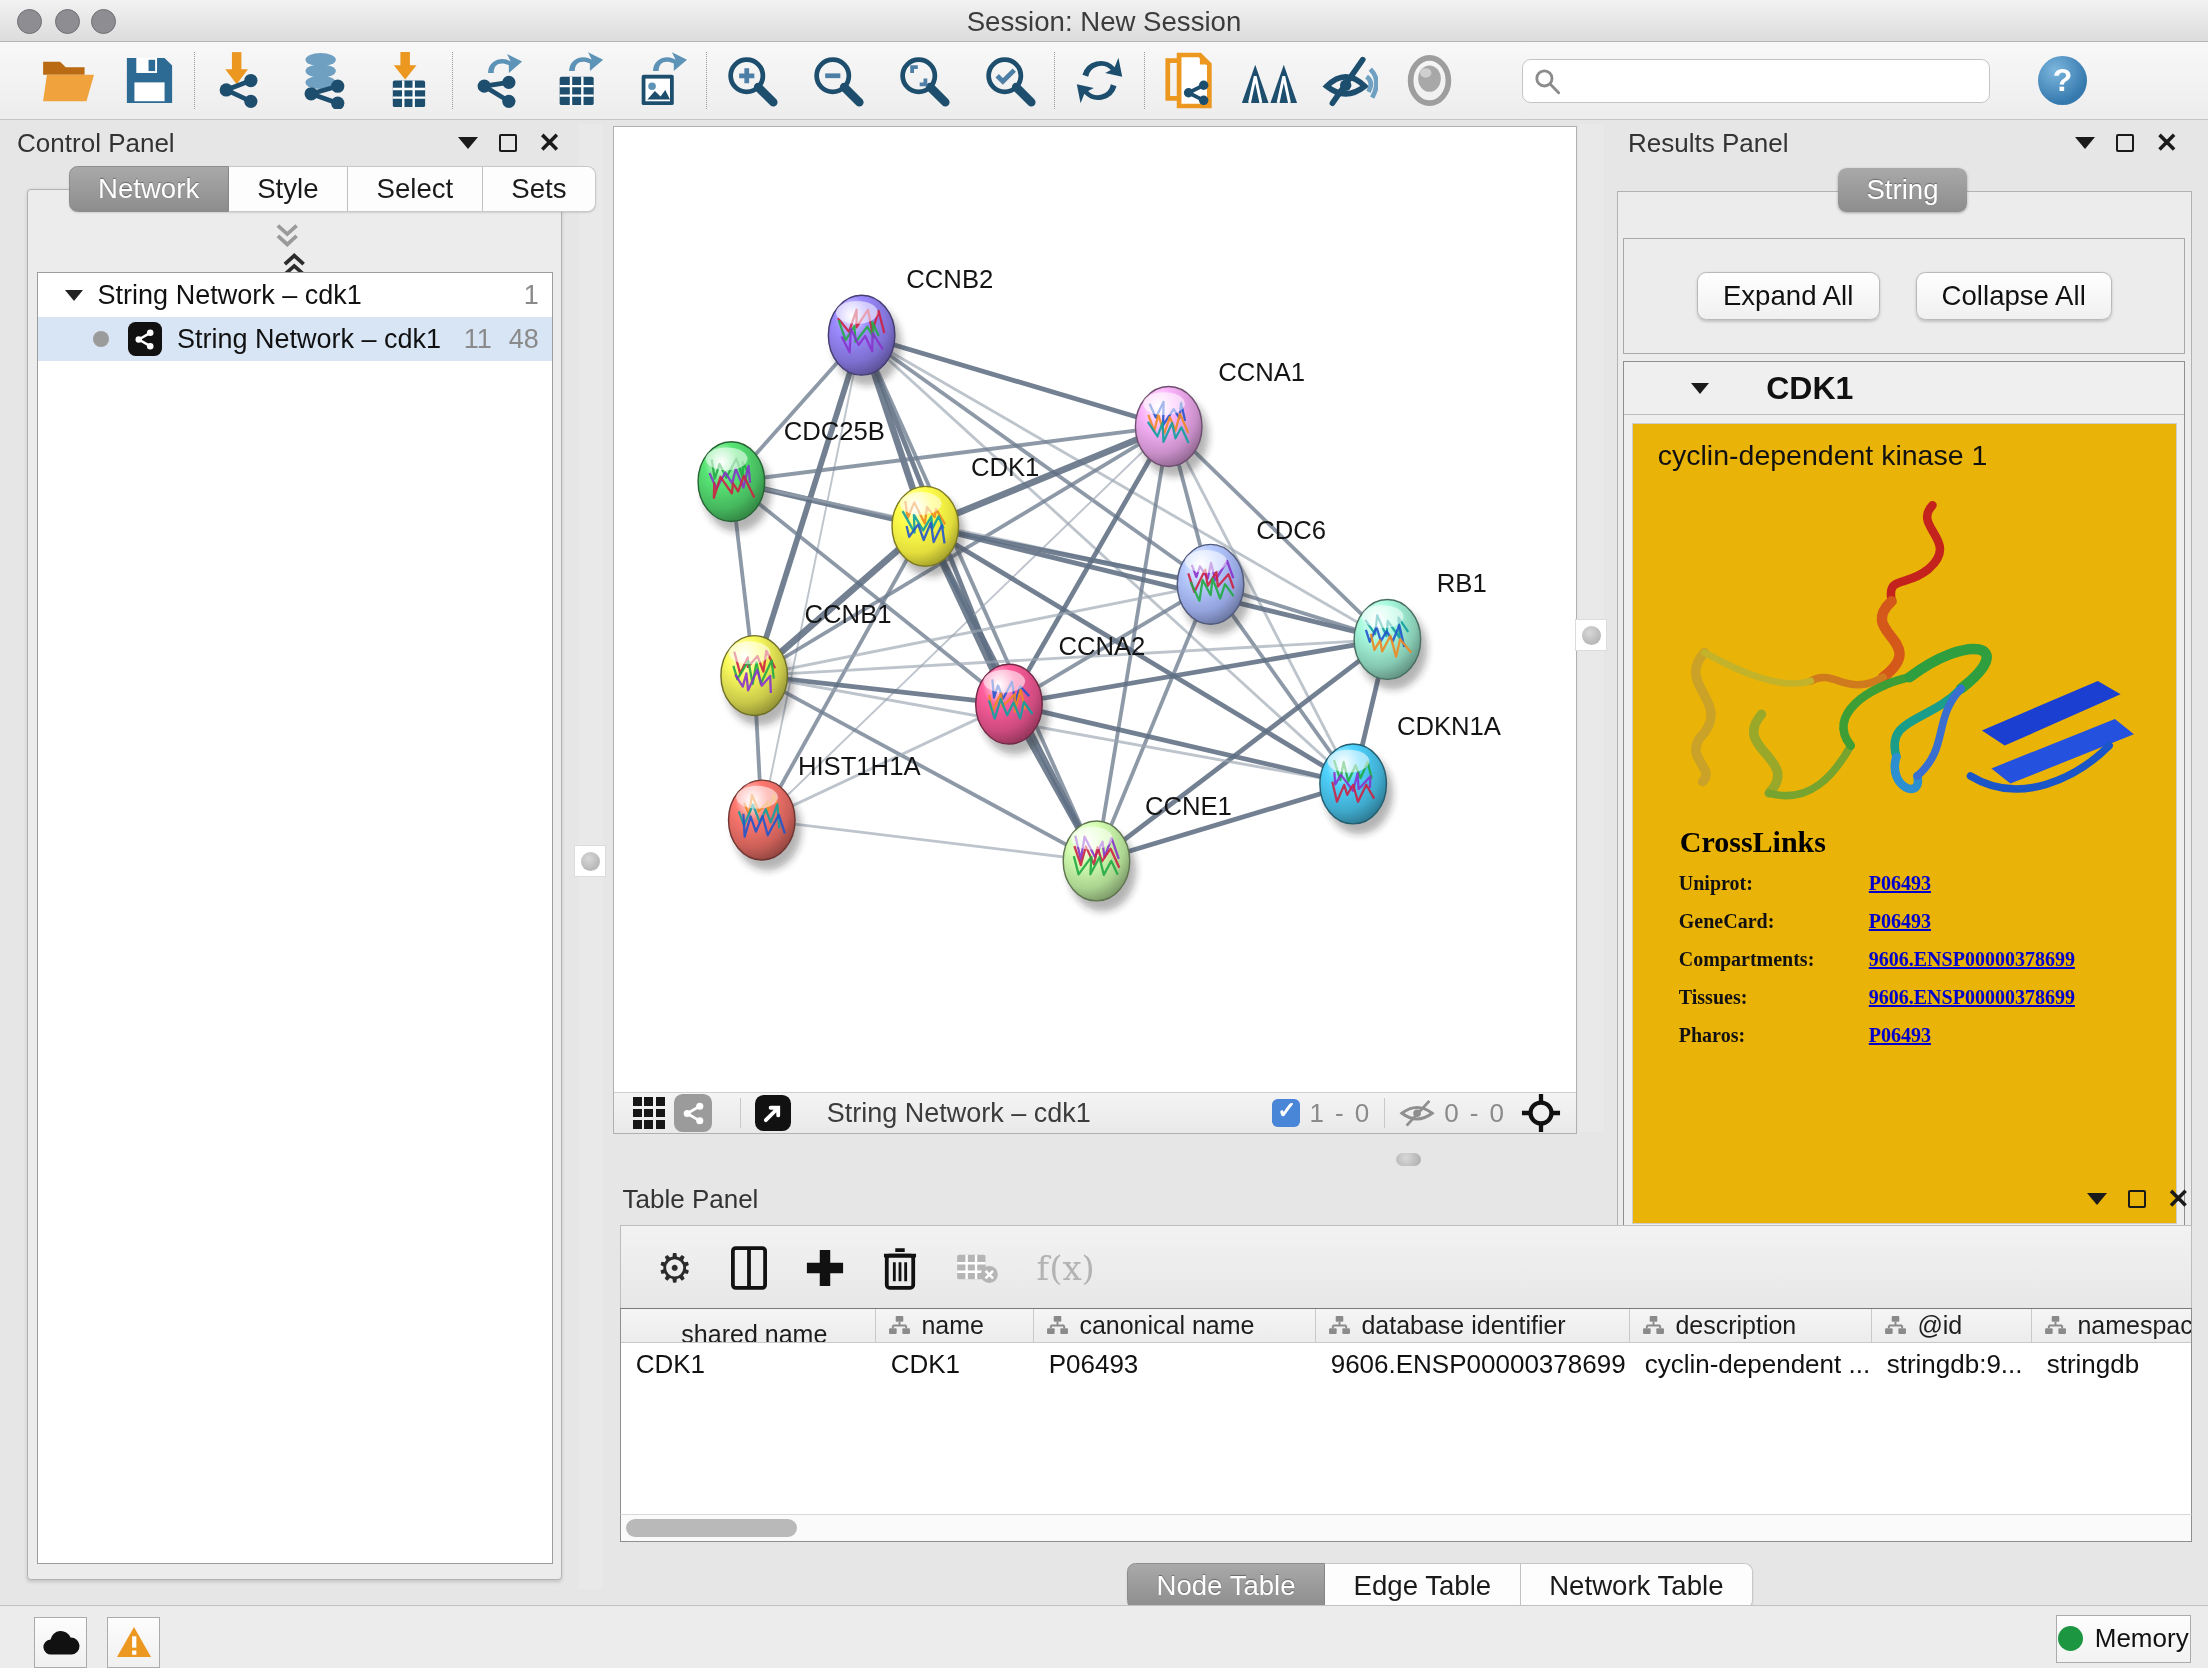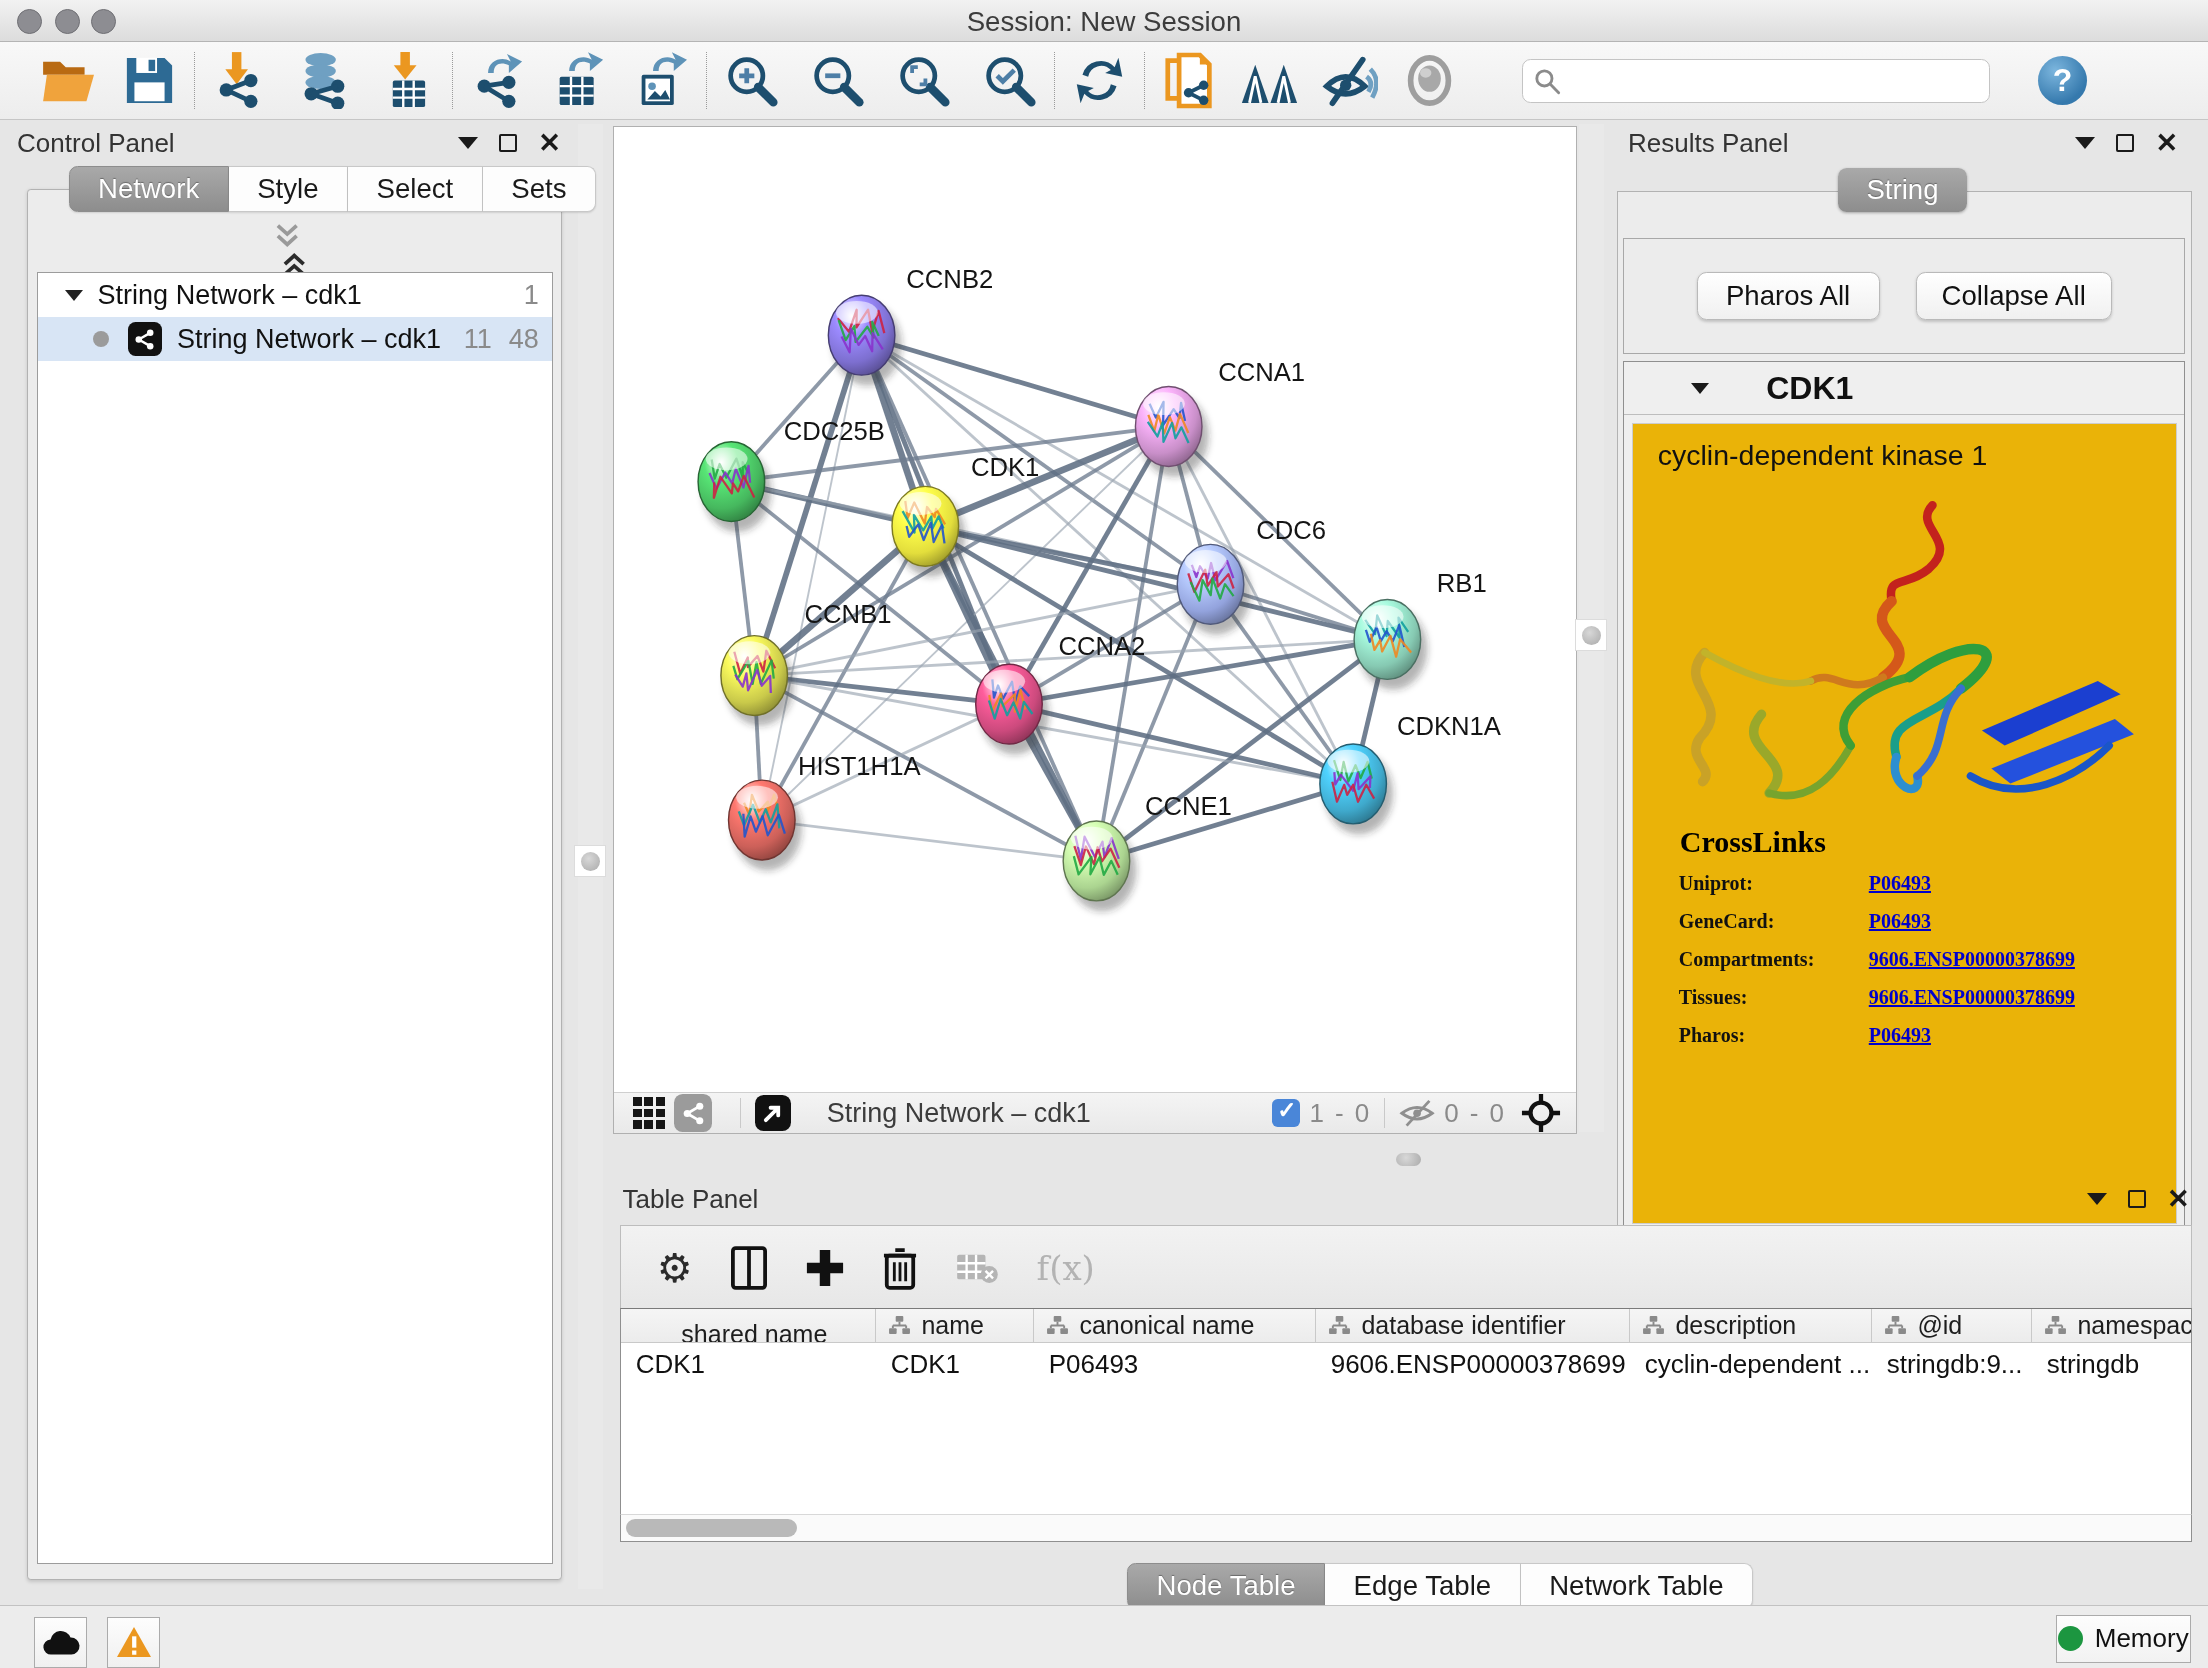--- a/index.html
+++ b/index.html
@@ -674,21 +674,21 @@
       <span class="panel-title">Results Panel</span>
       <span class="panel-ctrls">
         <span class="tri-down"></span>
         <span class="float-box"></span>
         <span class="close-x">✕</span>
       </span>
     </div>
     <div id="string-tab">String</div>
     <div id="rp-box">
       <div id="rp-buttons-box">
-        <button class="rp-btn">Pharos All</button>
+        <button class="rp-btn">Expand All</button>
         <button class="rp-btn">Collapse All</button>
       </div>
       <div id="rp-section">
         <div id="rp-sec-head">
           <span class="tri-down"></span>
           <span id="gene-name">CDK1</span>
         </div>
         <div id="rp-content">
           <div id="gene-desc">cyclin-dependent kinase 1</div>
           <svg id="protein-img" width="514" height="323" viewBox="0 0 540 340">

